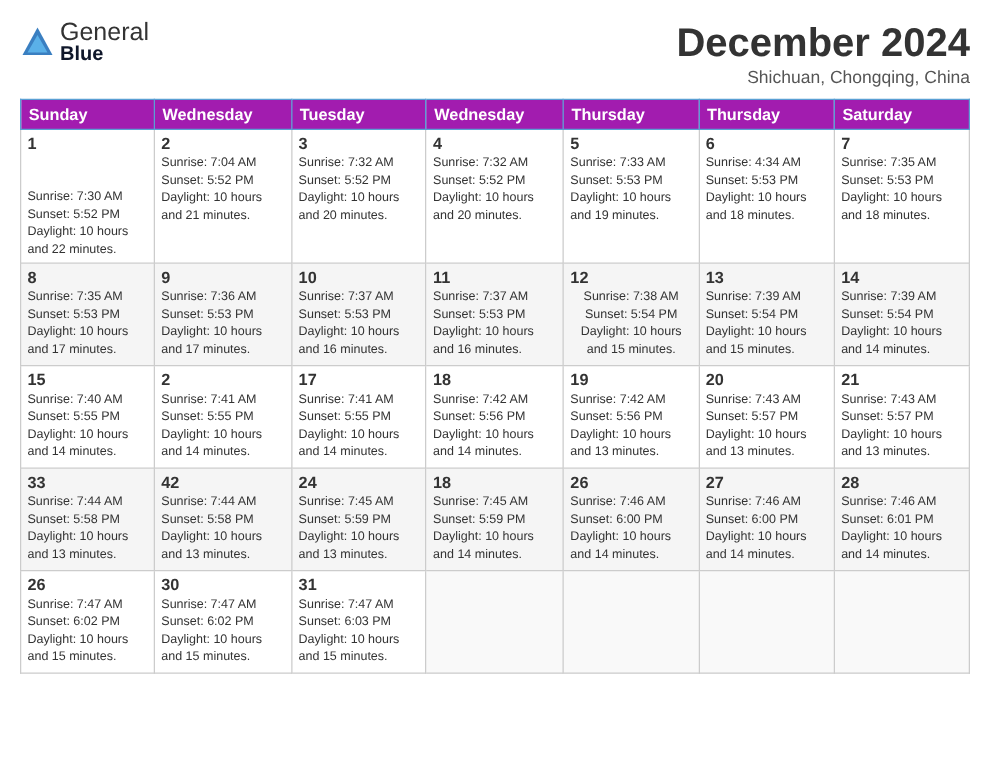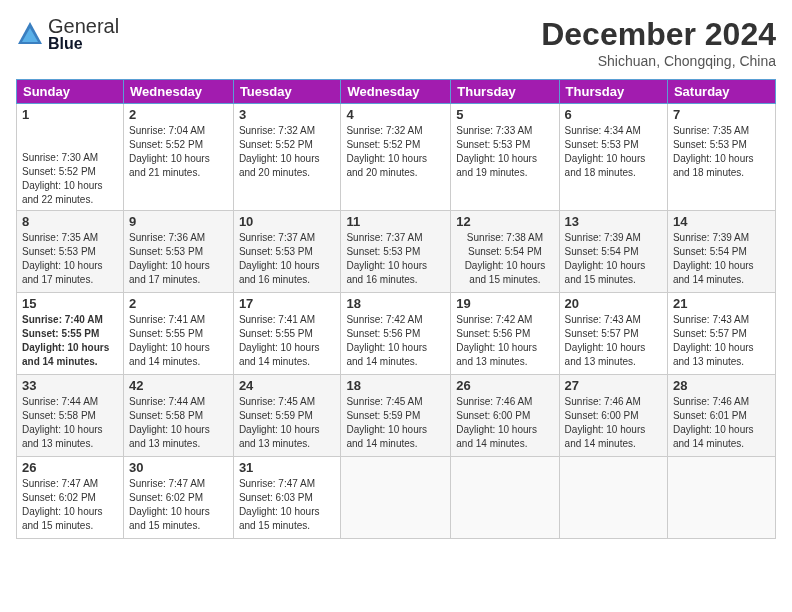--- a/index.html
+++ b/index.html
@@ -230,21 +230,21 @@
             <span class="day-num">14</span>
             <div class="day-info" style="white-space: pre-line;">Sunrise: 7:39 AM
 Sunset: 5:54 PM
 Daylight: 10 hours
 and 14 minutes.</div>
           </td>
         </tr>
         <tr>
           <td>
             <span class="day-num">15</span>
-            <div class="day-info" style="white-space: pre-line; font-weight: bold;">Sunrise: 7:40 AM
+            <div class="day-info" style="white-space: pre-line;">Sunrise: 7:40 AM
 Sunset: 5:55 PM
 Daylight: 10 hours
 and 14 minutes.</div>
           </td>
           <td>
             <span class="day-num">2</span>
             <div class="day-info" style="white-space: pre-line;">Sunrise: 7:41 AM
 Sunset: 5:55 PM
 Daylight: 10 hours
 and 14 minutes.</div>

